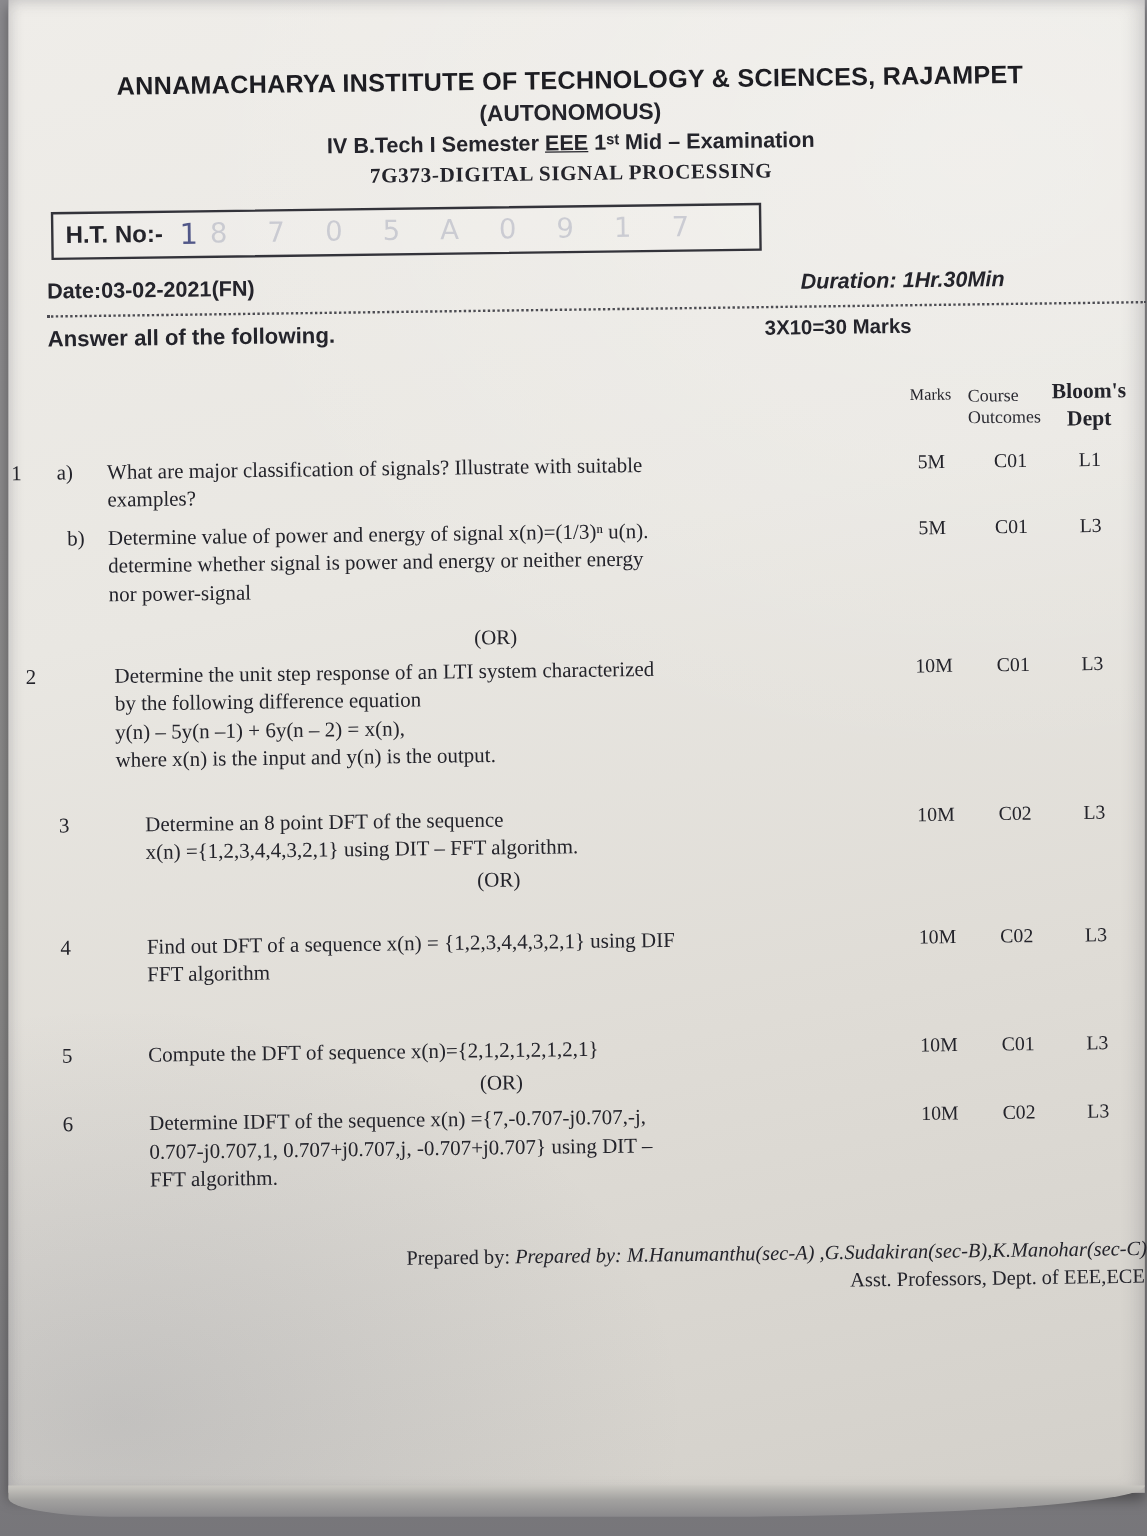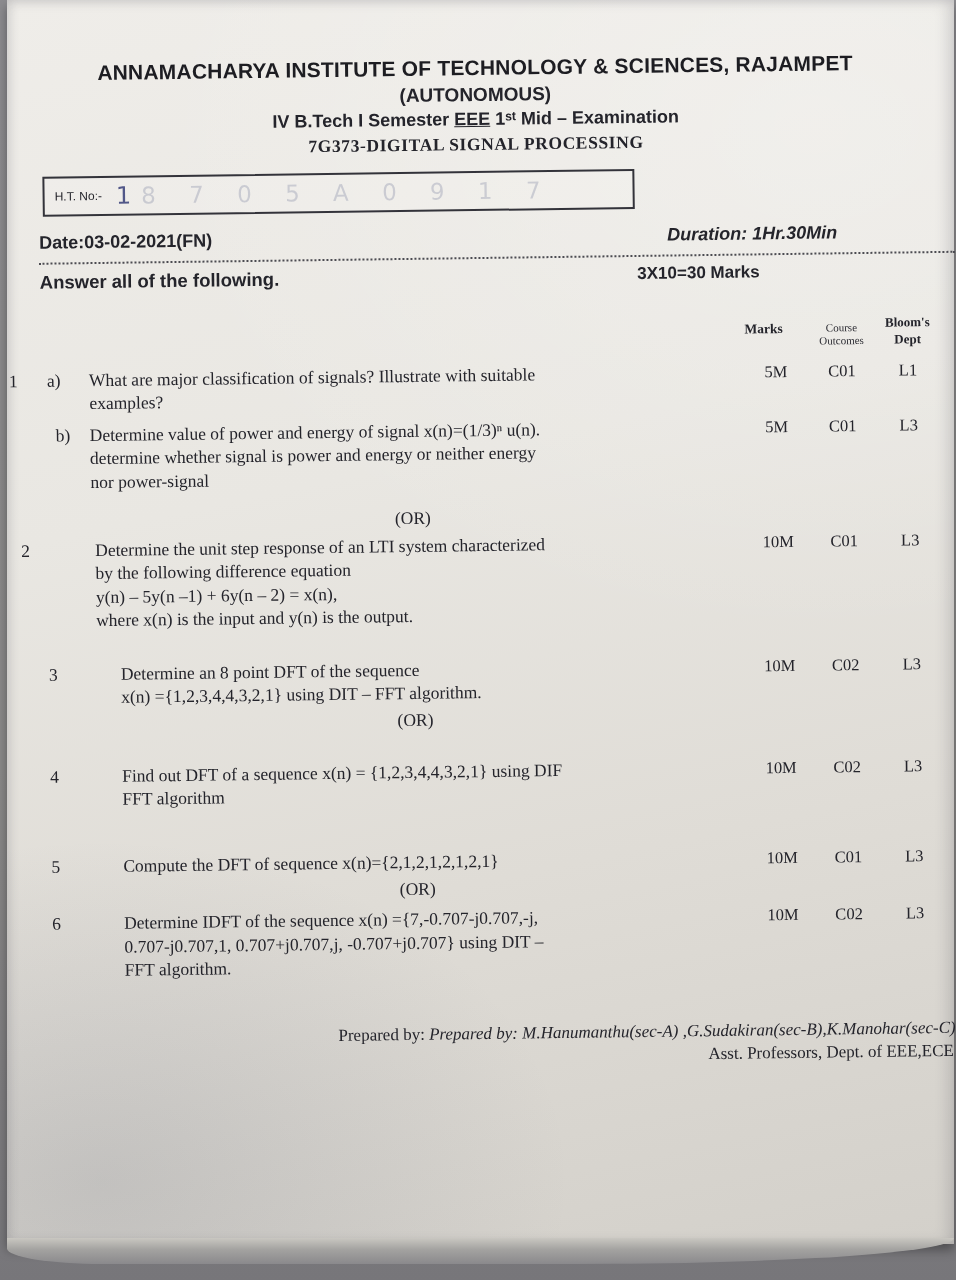--- a/index.html
+++ b/index.html
@@ -32,21 +32,21 @@
   .hdr-l2{ font-family:"Liberation Sans",sans-serif; font-weight:bold; font-size:19px; margin-top:4px;}
   .hdr-l3{ font-family:"Liberation Sans",sans-serif; font-weight:600; font-size:18px; margin-top:3px;}
   .hdr-l3 .u{ text-decoration:underline; font-weight:bold;text-align:center;}
   .hdr-l4{ font-family:"Liberation Serif",serif; font-weight:bold; font-size:17.5px; letter-spacing:.6px; margin-top:4px;}
   
   .htbox{
     margin:16px 0 0 44px; width:578px; height:36px;
     border:2.5px solid #33333a; display:flex; align-items:center; padding-left:10px;
     background:rgba(255,255,255,.12);
   }
-  .ht-label{ font-family:"Liberation Sans",sans-serif; font-weight:normal; font-size:12px;}
+  .ht-label{ font-family:"Liberation Sans",sans-serif; font-weight:bold; font-size:20px;}
   .ht-first{ font-family:"DejaVu Sans",sans-serif; font-size:24px; color:#2a3270; opacity:.8; margin-left:14px;}
   .ht-faint{ font-family:"DejaVu Sans",sans-serif; font-size:23px; color:#6d7596; opacity:.28; letter-spacing:13px; margin-left:10px; white-space:nowrap; overflow:hidden;}
   
   .meta-row{
     margin:16px 0 0 40px; padding:0 118px 9px 0;
     display:flex; justify-content:space-between;
     border-bottom:2.5px dotted #4c4c52;
     font-family:"Liberation Sans",sans-serif; font-weight:bold; font-size:18px;
   }
   .meta-duration{ font-style:italic; }
@@ -56,23 +56,23 @@
   }
   .answer-left{ font-family:"Liberation Sans",sans-serif; font-weight:bold; font-size:18.5px;}
   .answer-right{ font-family:"Liberation Sans",sans-serif; font-size:17px; font-weight:600;}
   
   .qtable{ width:938px; margin-top:26px; }
   .qrow{
     display:grid; grid-template-columns:82px 1fr 62px 70px 62px;
     align-items:start; font-size:17.5px; line-height:1.34;
   }
   .colhdr{ margin-bottom:10px; }
-  .h-marks{ font-weight:bold; font-size:13.5px; text-align:left; padding-top:10px;}
-  .h-co{ font-size:11px; text-align:center; line-height:1.2; padding-top:12px; color:#2c2c33;}
-  .h-bloom{ font-weight:bold; font-size:13px; text-align:center; line-height:1.3; padding-top:6px;}
+  .h-marks{ font-weight:normal; font-size:13.5px; text-align:center; padding-top:10px;}
+  .h-co{ font-size:15px; line-height:1.2; padding-top:12px; color:#2c2c33;}
+  .h-bloom{ font-weight:bold; font-size:18px; text-align:center; line-height:1.3; padding-top:6px;}
   .numsub{ position:relative; height:24px; }
   .qn,.qs{ position:absolute; top:0; font-size:17.5px; }
   .row-1a .qn{ left:8px; } .row-1a .qs{ left:46px; }
   .row-1b .qs{ left:54px; }
   .row-2  .qn{ left:18px; }
   .row-3 .qn,.row-4 .qn,.row-5 .qn,.row-6 .qn{ left:44px; }
   .qtext{ white-space:pre-line; padding-left:6px; }
   .row-2 .qtext{ padding-left:10px; }
   .row-3 .qtext,.row-4 .qtext,.row-5 .qtext,.row-6 .qtext{ padding-left:34px; }
   .marks,.co,.level{ text-align:center; font-size:16.5px; padding-top:1px;}

